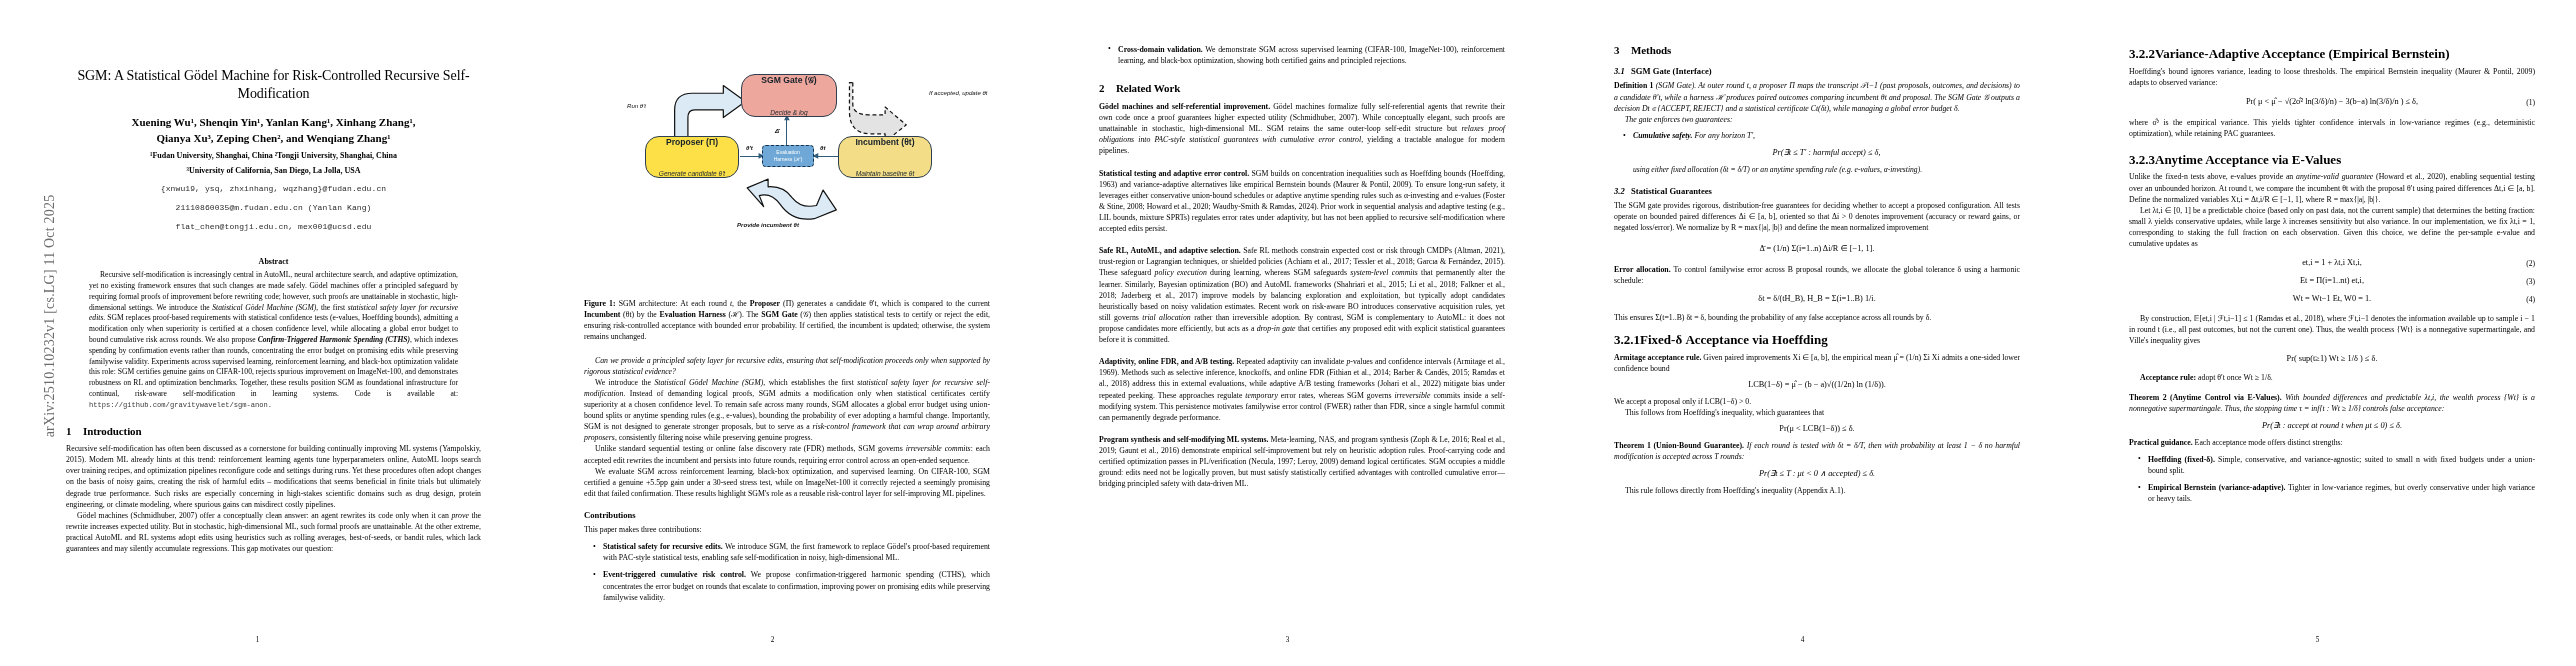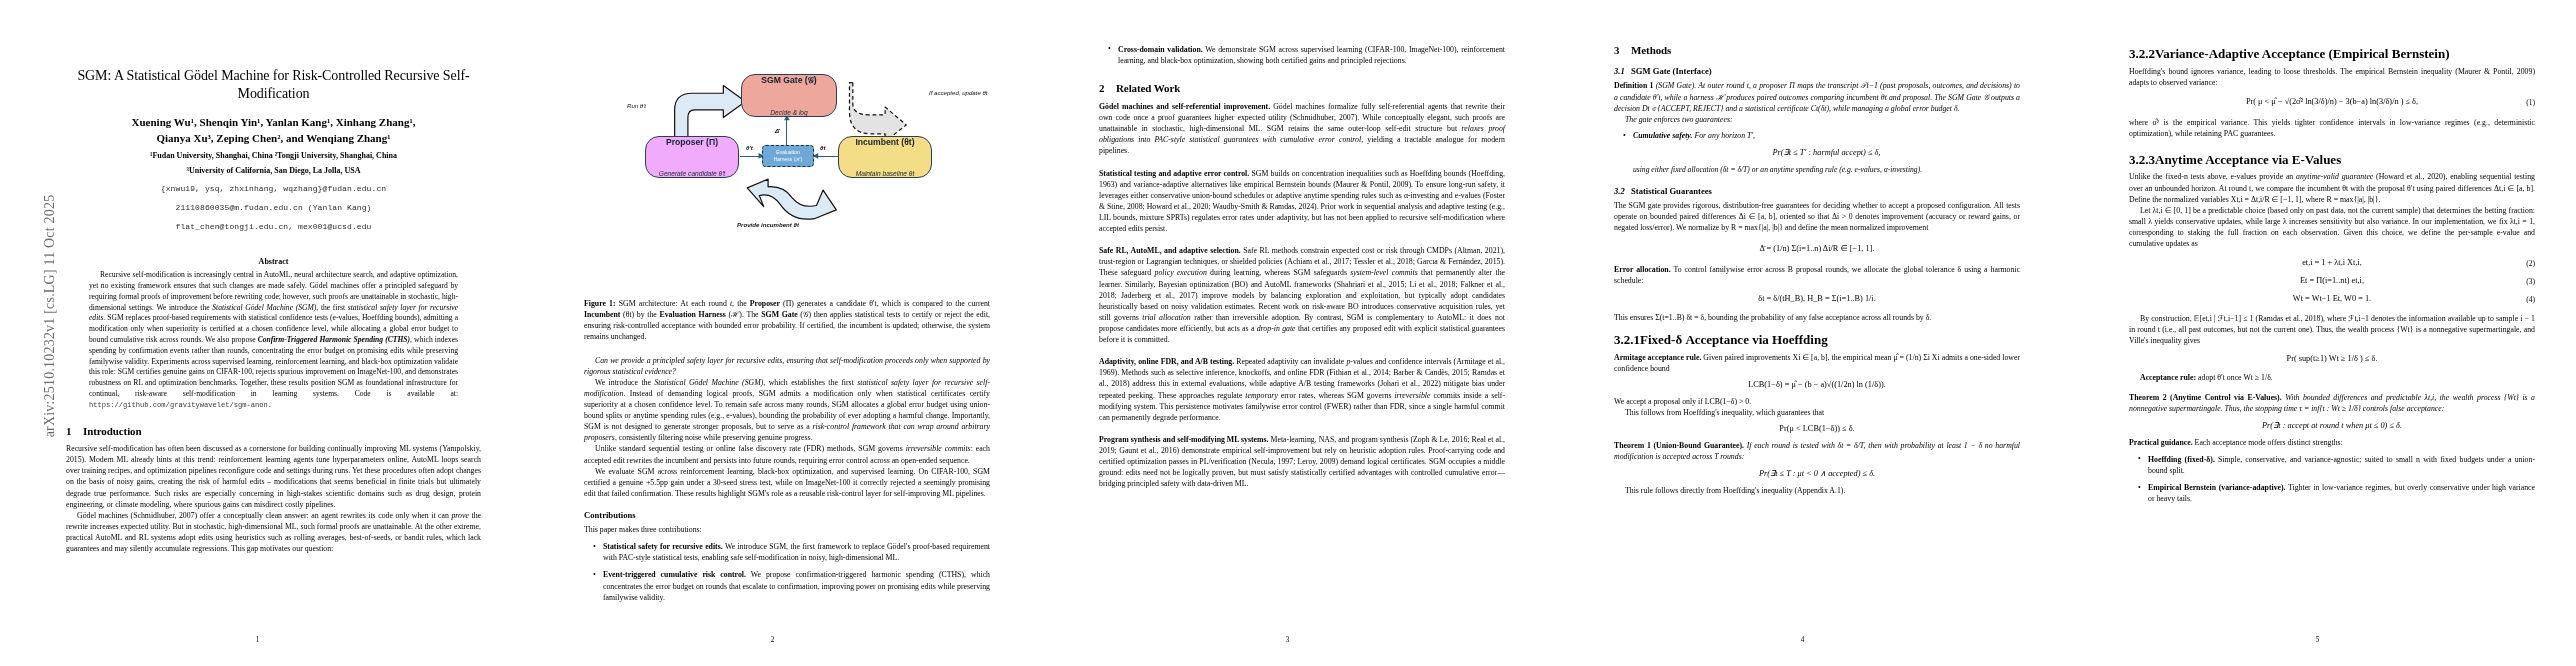--- a/index.html
+++ b/index.html
@@ -37,21 +37,21 @@
   .eq{text-align:center;font-family:"Liberation Serif",serif;font-size:8.3px;margin:6.1px 0;position:relative;}
   .eq .num{position:absolute;right:0;top:50%;transform:translateY(-50%);font-size:7.6px;}
   .pno{position:absolute;bottom:23px;left:0;width:100%;text-align:center;font-size:7.2px;}
   
   .fig{position:relative;width:100%;height:239px;margin:12.2px 0 2.2px 0;}
   .nodebox{position:absolute;box-sizing:border-box;border:1.1px solid #2c3e50;border-radius:14px;
     display:flex;flex-direction:column;align-items:center;justify-content:space-between;}
   .nodebox .t1{font-family:"Liberation Sans",sans-serif;font-weight:700;font-size:8.6px;color:#16202b;}
   .nodebox .t2{font-family:"Liberation Sans",sans-serif;font-style:italic;font-size:6.6px;color:#1d2730;margin-top:5px;}
   .gate{left:157px;top:23px;width:96px;height:43px;background:#eda79c;}
-  .prop{left:61px;top:85px;width:94px;height:42px;background:#f0abfc;}
+  .prop{left:61px;top:85px;width:94px;height:42px;background:#fde047;}
   .inc{left:254px;top:85px;width:94px;height:42px;background:#f3dd86;}
   .harness{position:absolute;left:178px;top:94px;width:50px;height:19.5px;background:#6fa8d6;
     border:1.1px dashed #15304a;border-radius:3.9px;display:flex;flex-direction:column;
     align-items:center;justify-content:center;color:#fff;
     font-family:"Liberation Sans",sans-serif;font-size:5px;line-height:1.32;text-align:center;}
   .edge{position:absolute;background:#2f5b7a;}
   .lbl{position:absolute;font-family:"Liberation Sans",sans-serif;font-size:6.1px;font-style:italic;color:#111;white-space:nowrap;}
   .lbl.b{font-weight:700;font-style:italic;}
   .figcap{font-size:7.8px;line-height:1.425;text-align:justify;margin:7.8px 0 0 0;}
   .arrowshape{position:absolute;}

